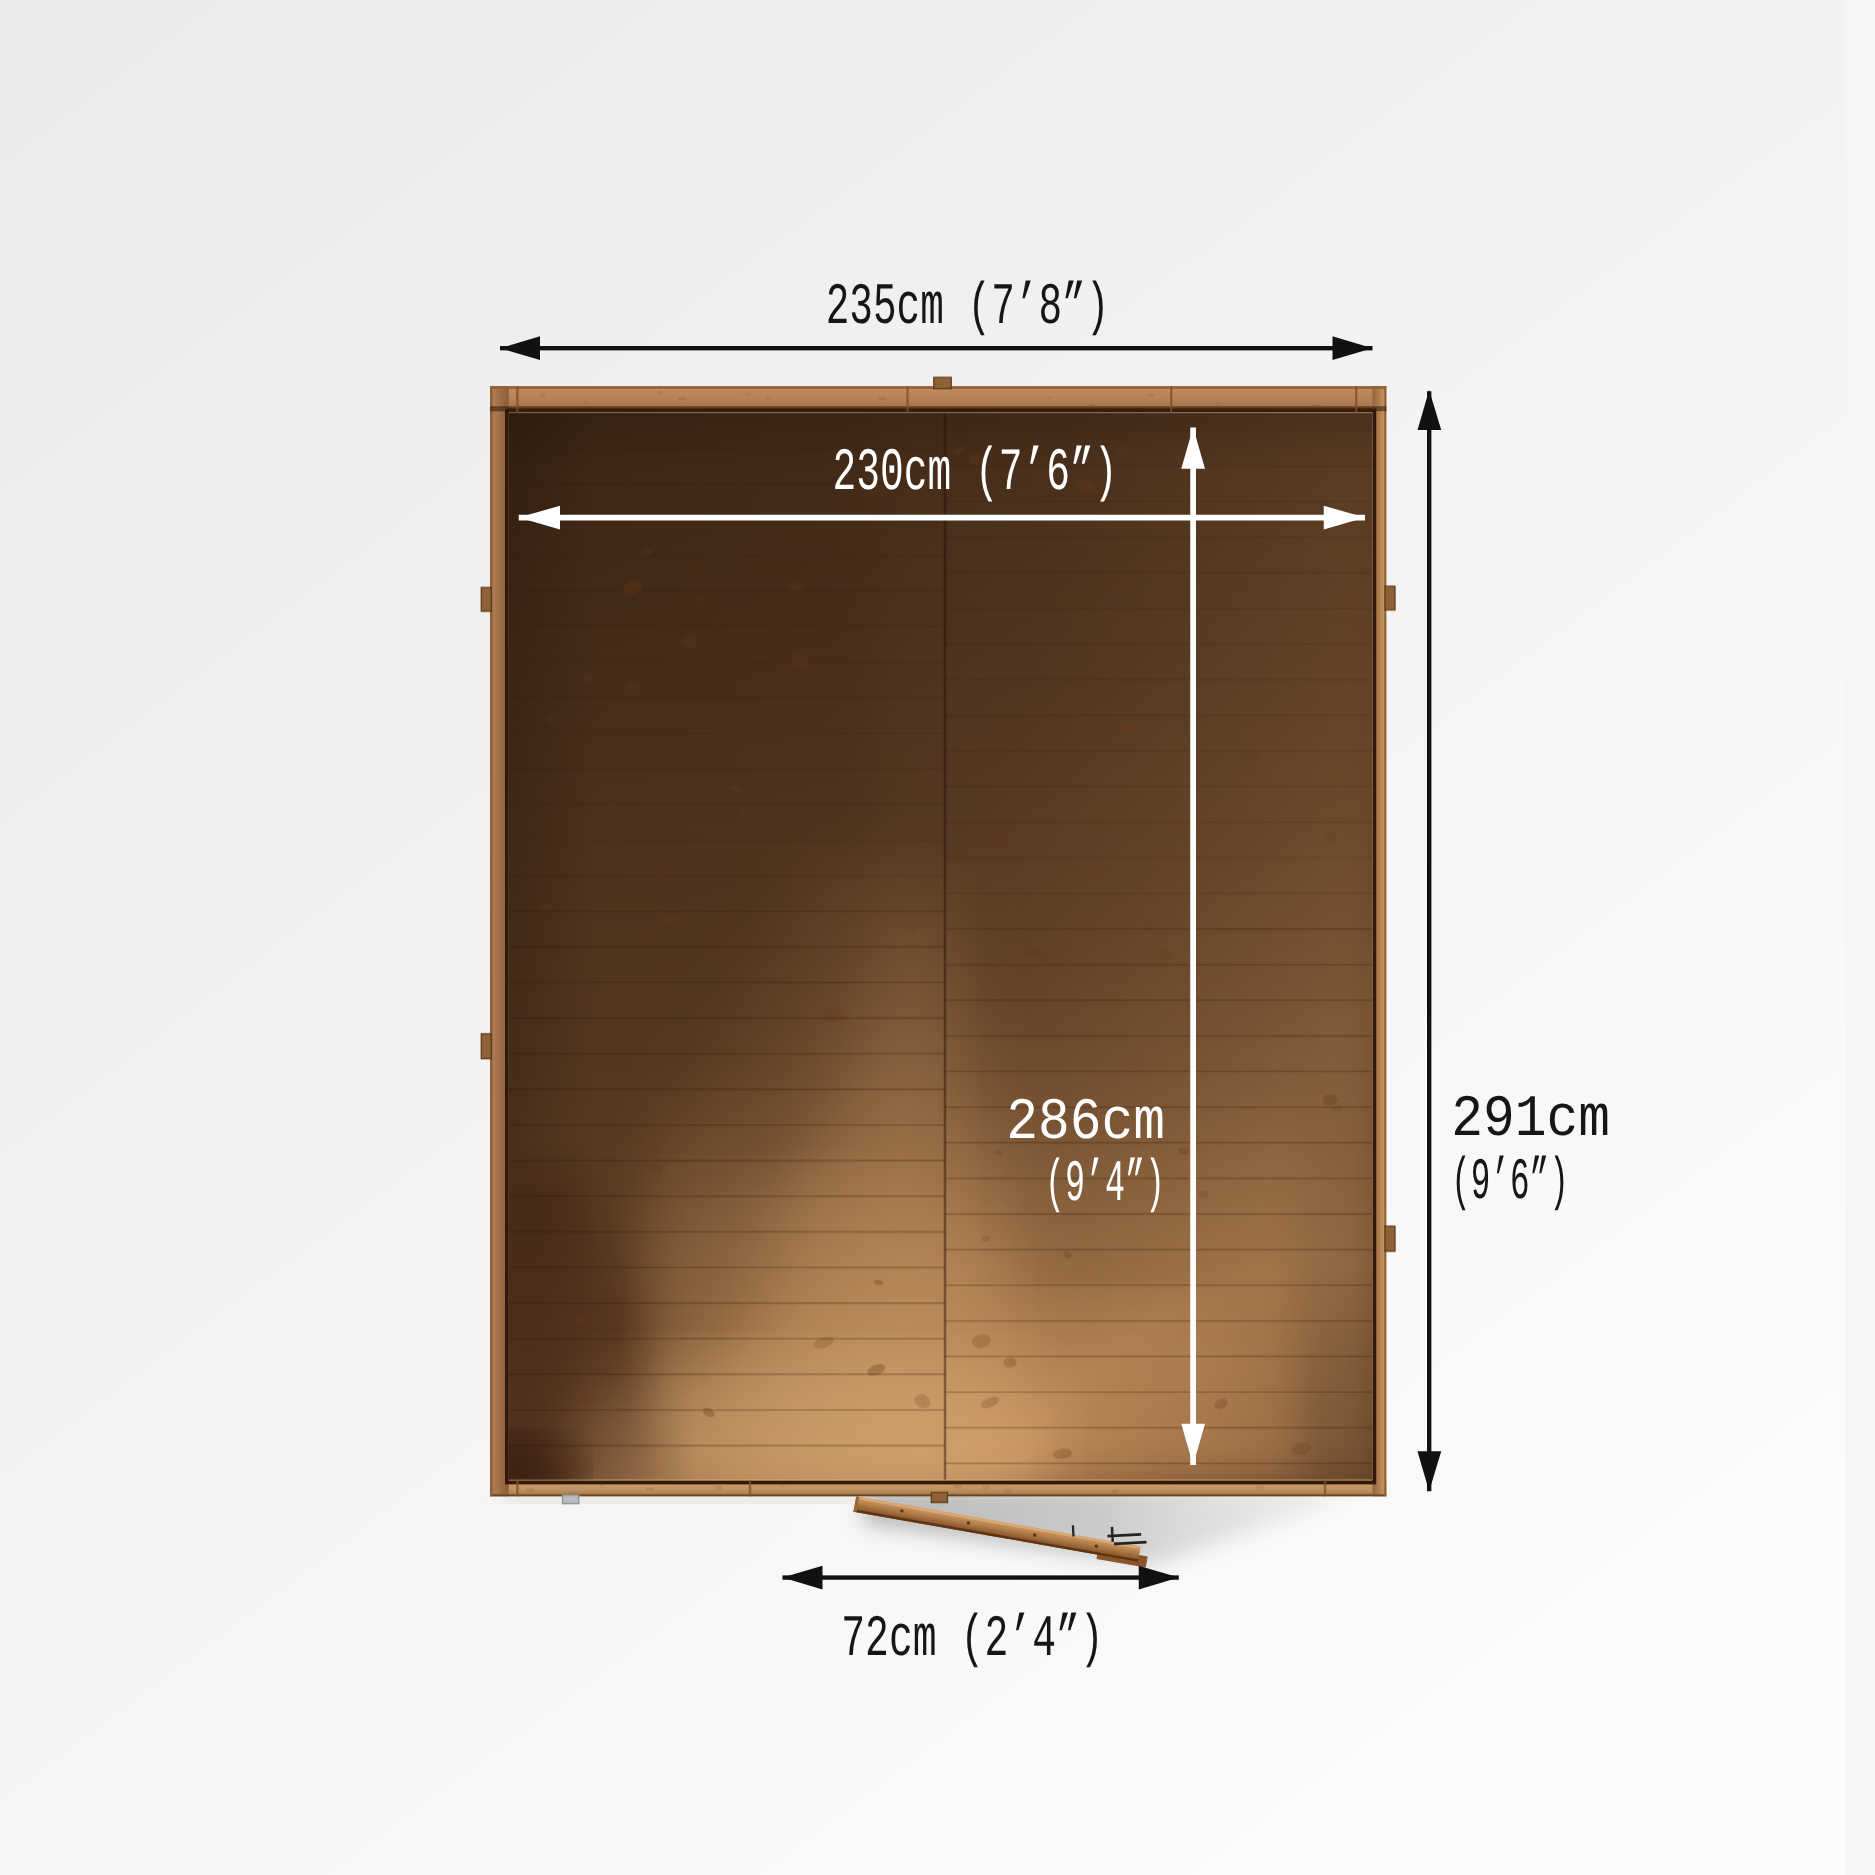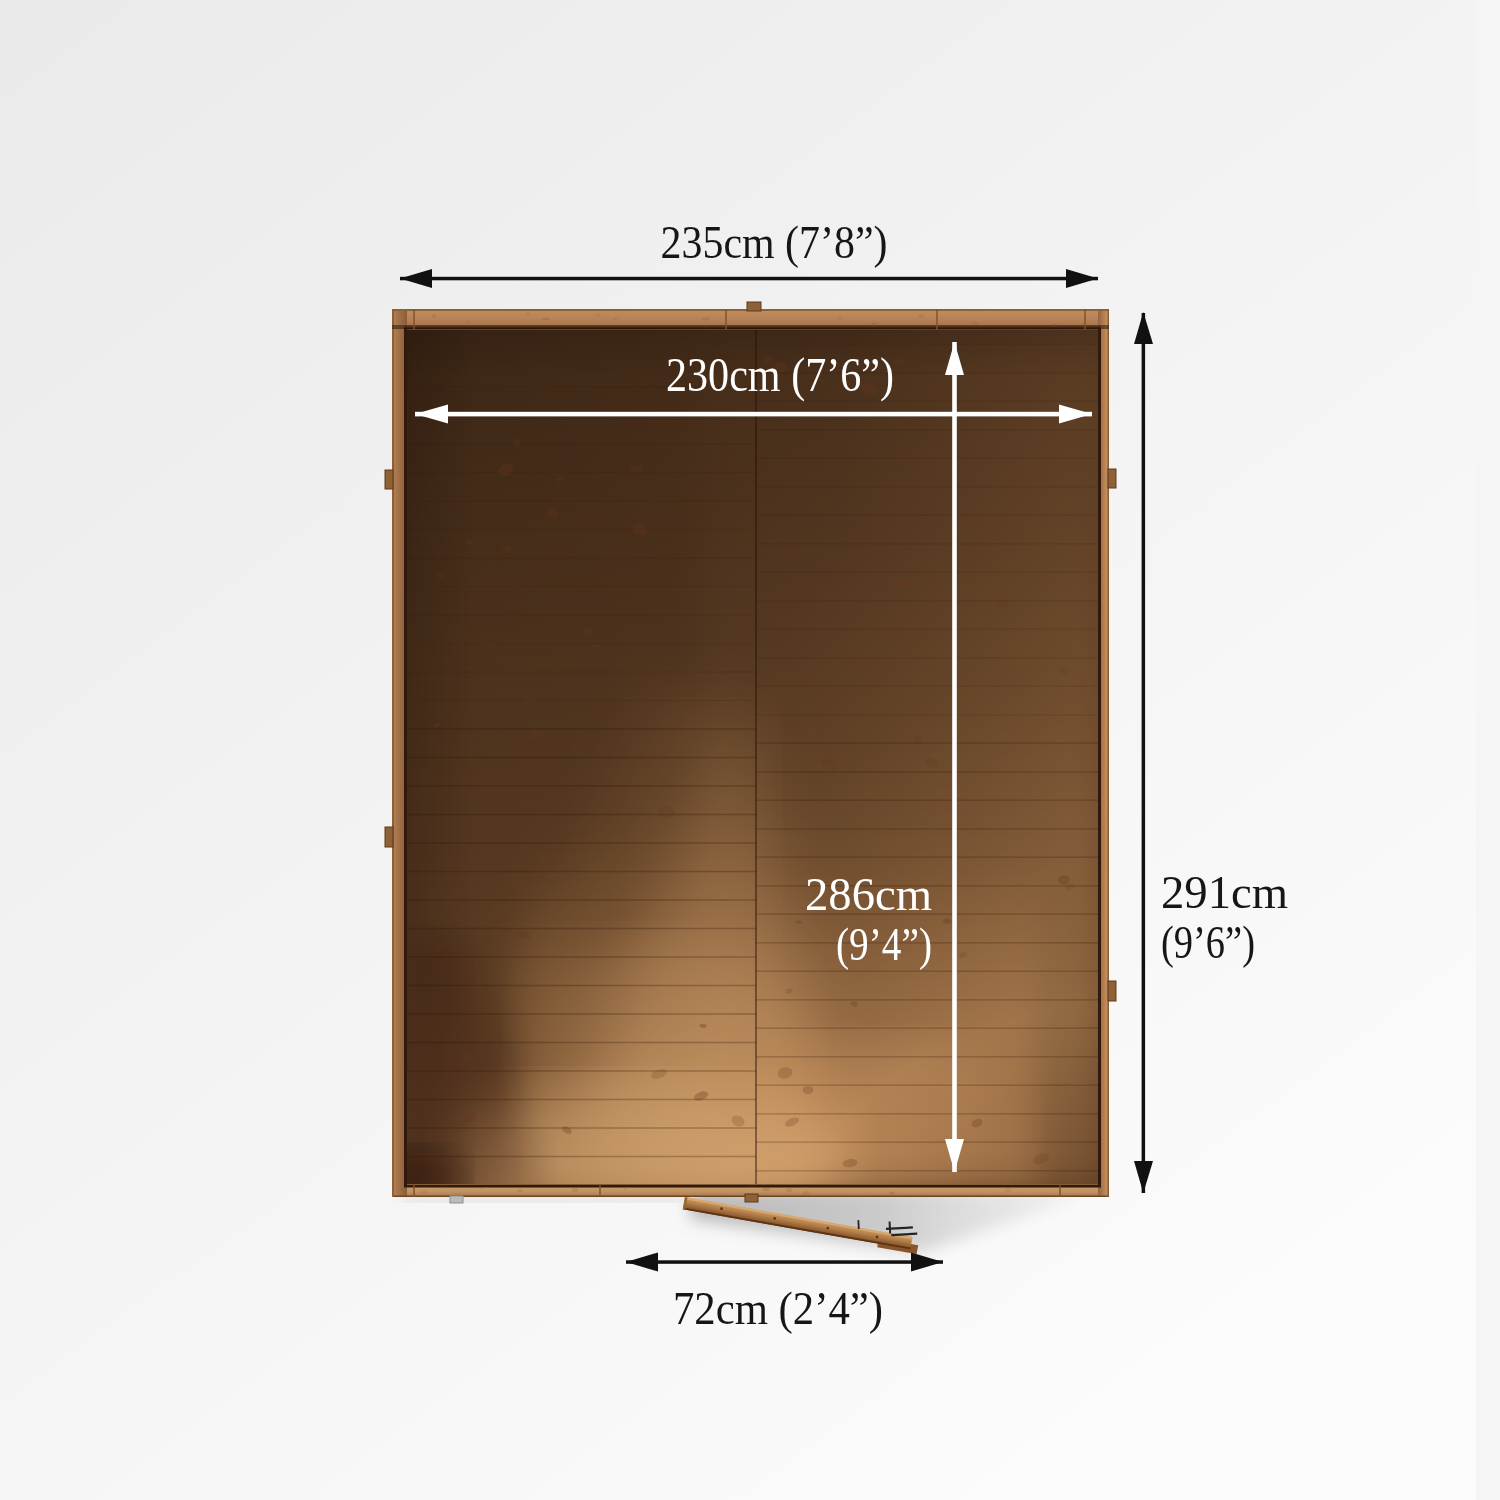--- a/index.html
+++ b/index.html
@@ -1,16 +1,16 @@
 <!DOCTYPE html>
 <html><head>
 <meta charset="utf-8">
 <style>
 html,body{margin:0;padding:0;background:#f5f5f5;}
-#page{width:1476px;height:1500px;position:relative;overflow:hidden;font-family:Liberation Serif, serif;}
+#page{width:1476px;height:1500px;position:relative;overflow:hidden;font-family:Liberation Mono, monospace;}
 </style>
 </head>
 <body>
 <div id="page">
 <svg width="1500" height="1500" viewBox="0 0 1500 1500" xmlns="http://www.w3.org/2000/svg">
 <defs>
   <linearGradient id="bg" x1="0" y1="0" x2="0.75" y2="1">
     <stop offset="0" stop-color="#eaeaea"></stop>
     <stop offset="0.45" stop-color="#f2f2f2"></stop>
     <stop offset="1" stop-color="#fcfcfc"></stop>

